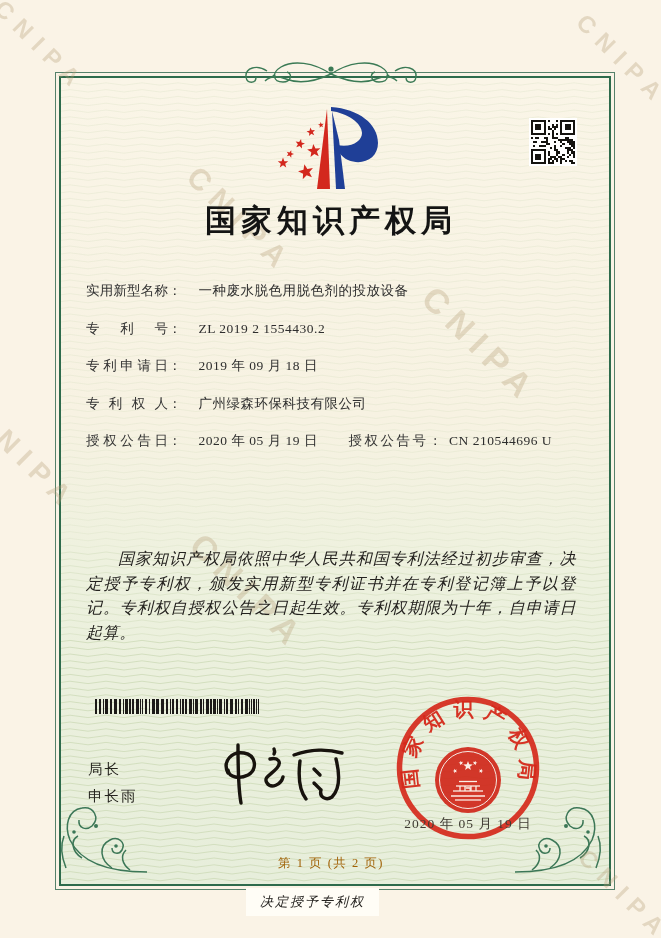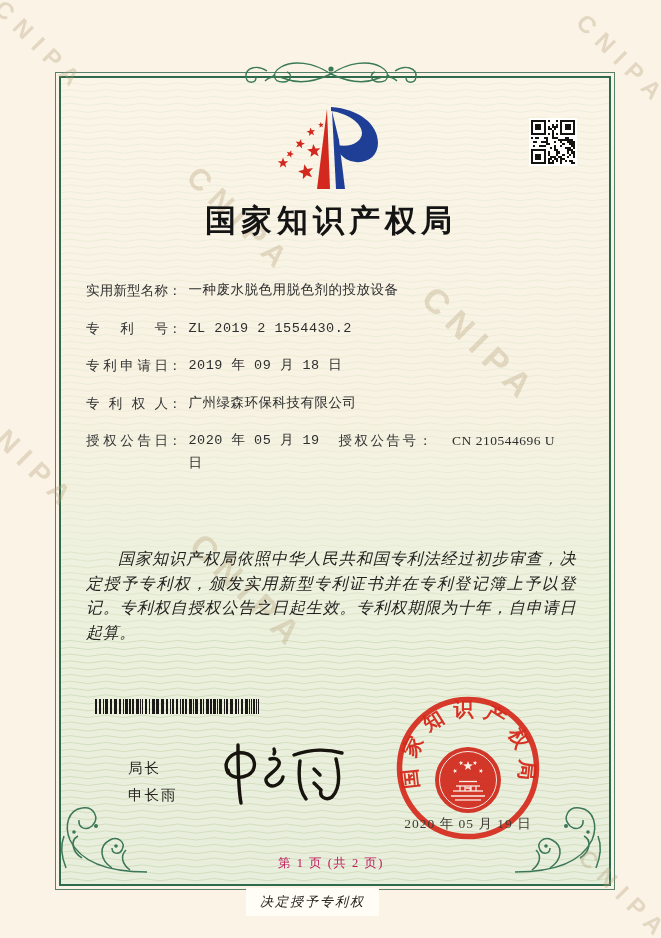--- a/index.html
+++ b/index.html
@@ -38,42 +38,41 @@
   .qr{left:529px; top:118px; width:48px; height:48px; background:#fff; padding:2px; box-sizing:border-box;}
   .title{
     left:55px; top:200px; width:552px; text-align:center;
     font-size:31px; font-weight:bold; letter-spacing:5px; color:#141414;
   }
   .fields{left:86px; top:280px; width:488px; font-size:13.5px; color:#2e2e2e;}
   .row{margin-bottom:15px; line-height:22.5px;}
   .row.addr{margin-bottom:1px;}
   .flabel{display:inline-block; width:82px; text-align:justify; text-align-last:justify; vertical-align:top; color:#333;}
   .colon{vertical-align:top; color:#333;}
-  .fvalue{display:inline-block; width:372px; margin-left:7px; vertical-align:top; letter-spacing:0.5px;font-family:Liberation Mono, monospace;}
+  .fvalue{display:inline-block; width:372px; margin-left:17px; vertical-align:top; letter-spacing:0.5px;}
   .fvalue.short{width:150px;}
   .flabel2{letter-spacing:2.5px; color:#333;}
-  .fvalue2{margin-left:20px; letter-spacing:0.5px;}
+  .fvalue2{margin-left:7px; letter-spacing:0.5px;}
   .paras{
     left:86px; top:547px; width:490px; font-size:16px; line-height:24.5px;
     text-align:justify; font-style:italic; color:#24221f; letter-spacing:0.6px;
   }
   .paras p{margin:0; text-indent:2em;}
   .barcode{left:95px; top:699px; width:170px; height:15px; display:flex; align-items:stretch;}
   .signer{
     left:88px; top:756px; font-size:14.5px; line-height:27px; letter-spacing:2px; color:#26251f;
-    font-family:Liberation Mono, monospace;
-    margin-left:40px;
+    font-family:Liberation Sans, sans-serif;
   }
   .signature{left:202px; top:738px; width:150px; height:72px;}
   .seal{left:392px; top:692px; width:152px; height:152px; z-index:4;}
   .seal-date{
     left:392px; top:815px; width:152px; text-align:center;
     font-size:13.5px; letter-spacing:1px; color:#3f3b33; z-index:5;
   }
-  .page-info{left:55px; top:855px; width:552px; text-align:center; font-size:12.5px; letter-spacing:1.5px; color:#be185d;}
+  .page-info{left:55px; top:855px; width:552px; text-align:center; font-size:12.5px; letter-spacing:1.5px; color:#a16207;}
   .cont-note{
     left:246px; top:888px; background:#fffdf6; padding:5px 14px;
     font-size:13px; font-style:italic; letter-spacing:2px; color:#24221f; z-index:5;
   }
 </style>
 </head>
 <body>
 
 <div class="page">
 

